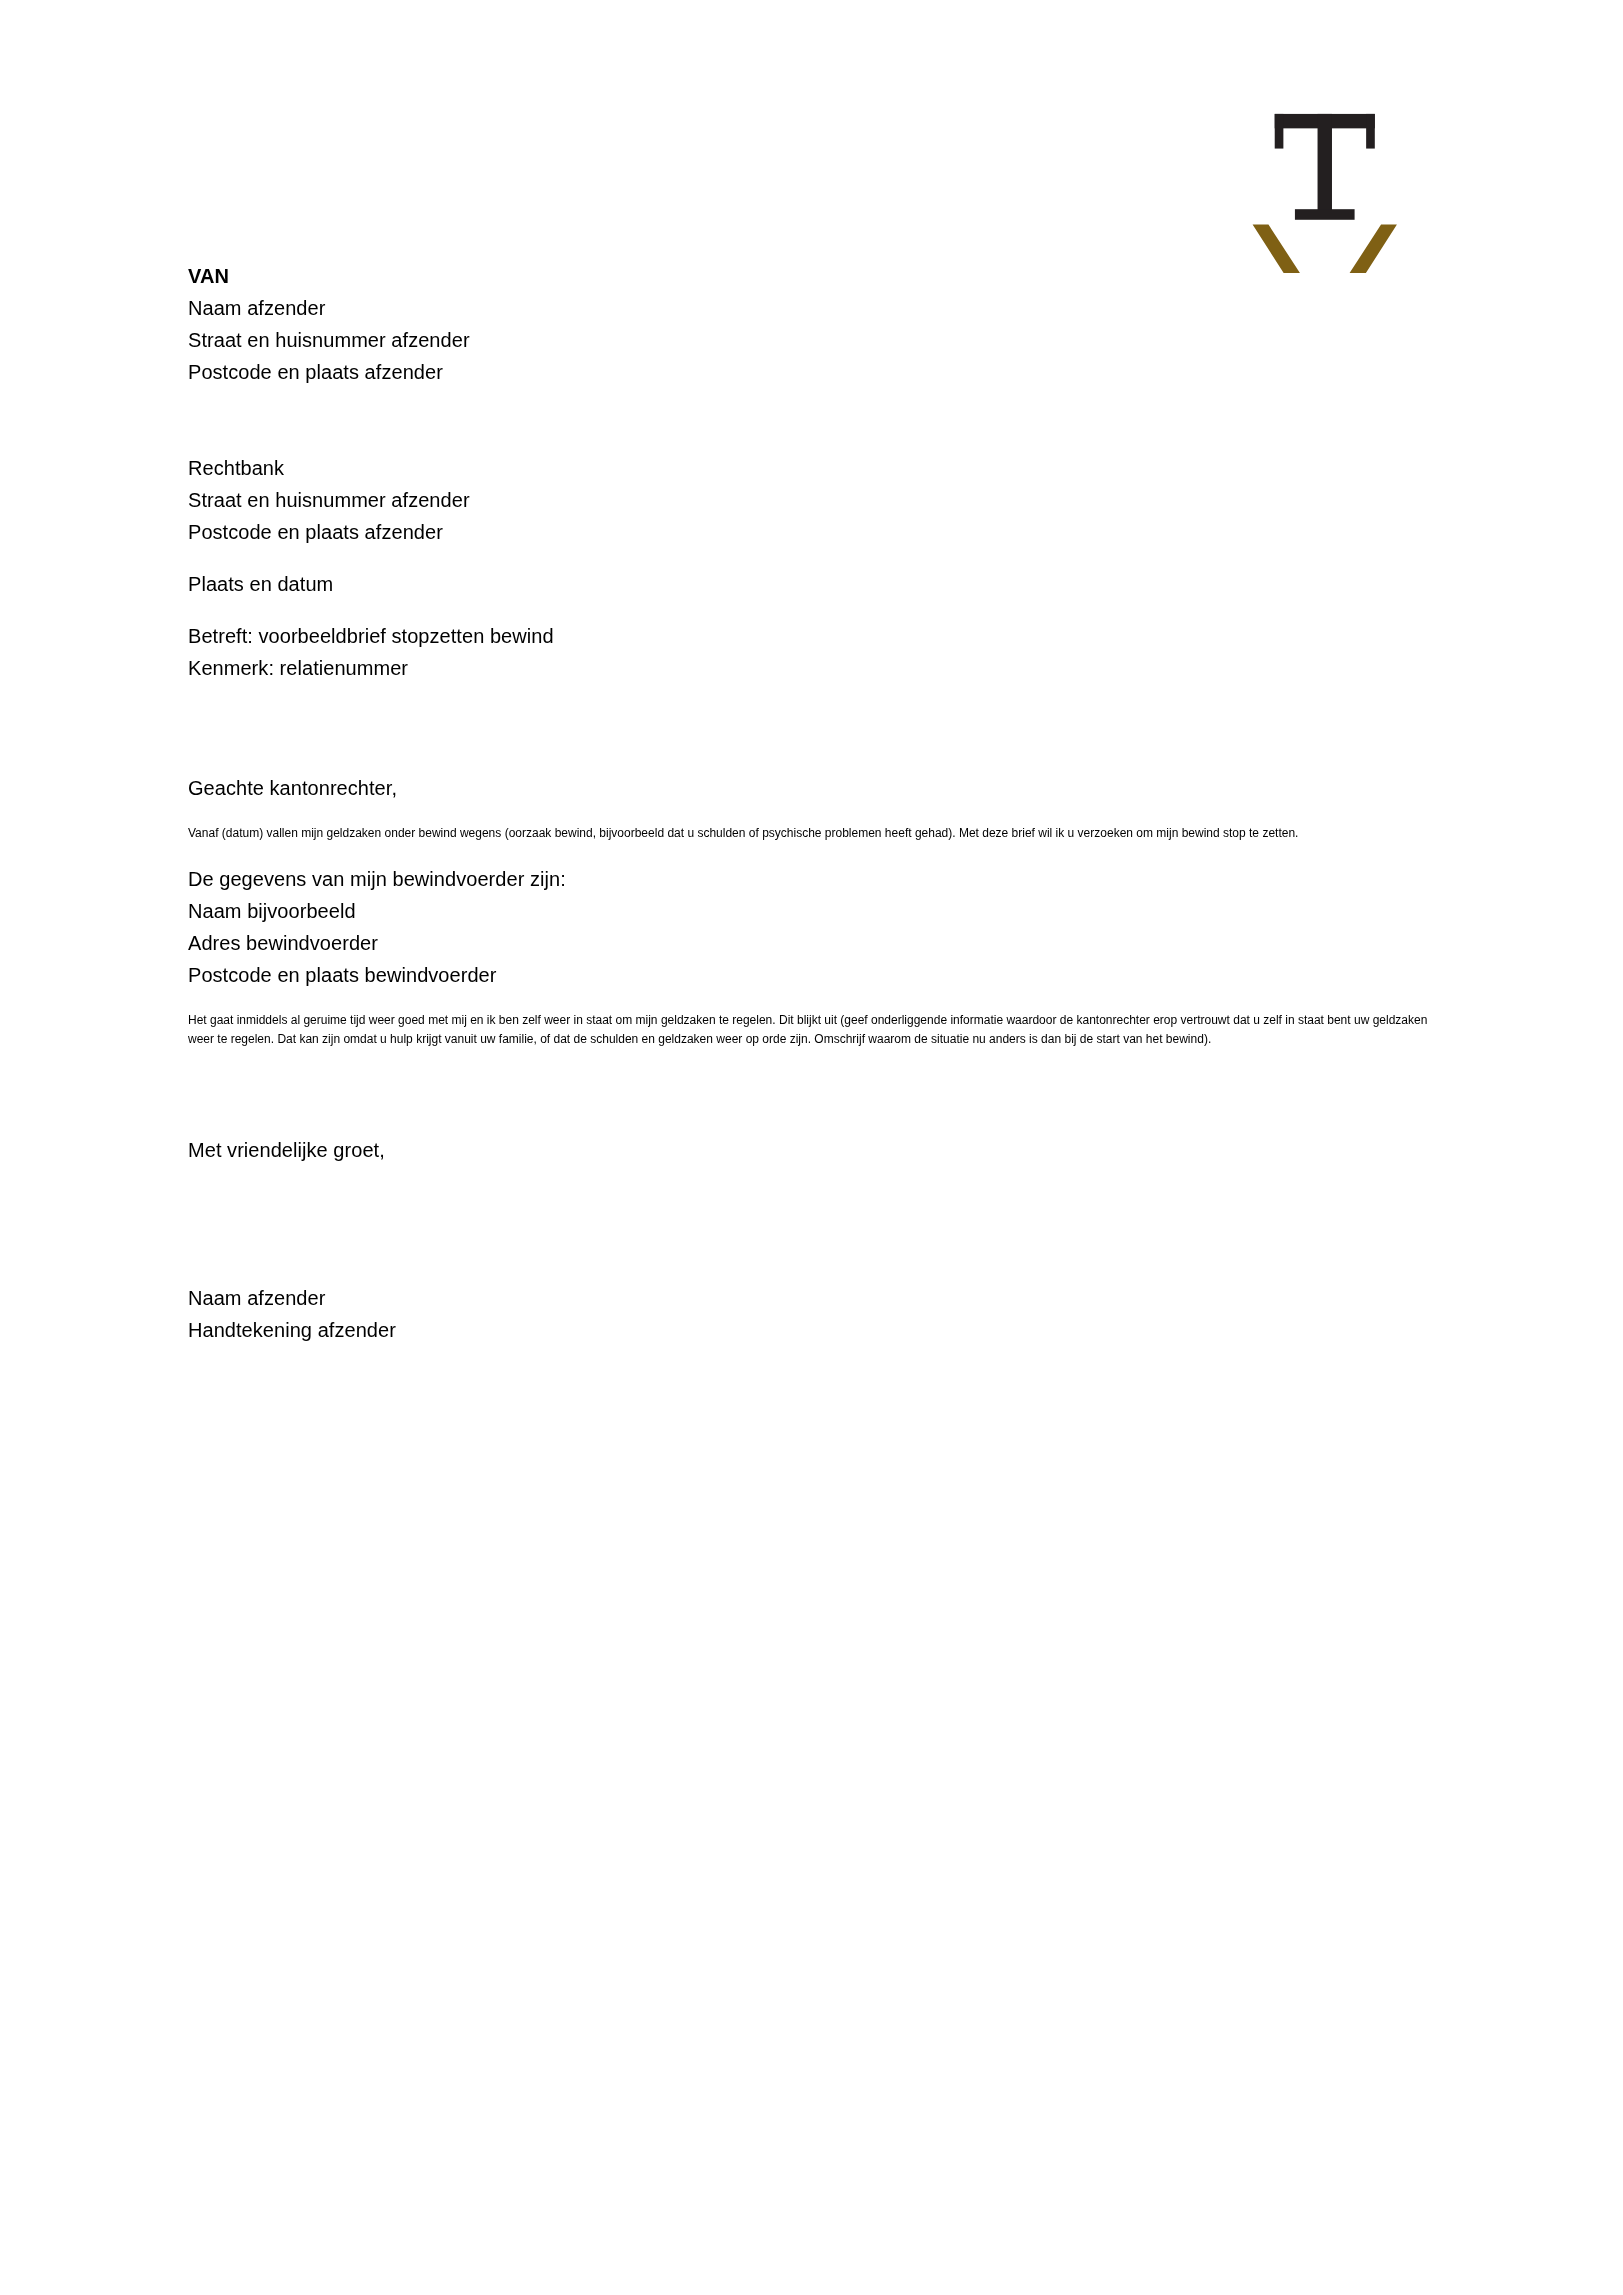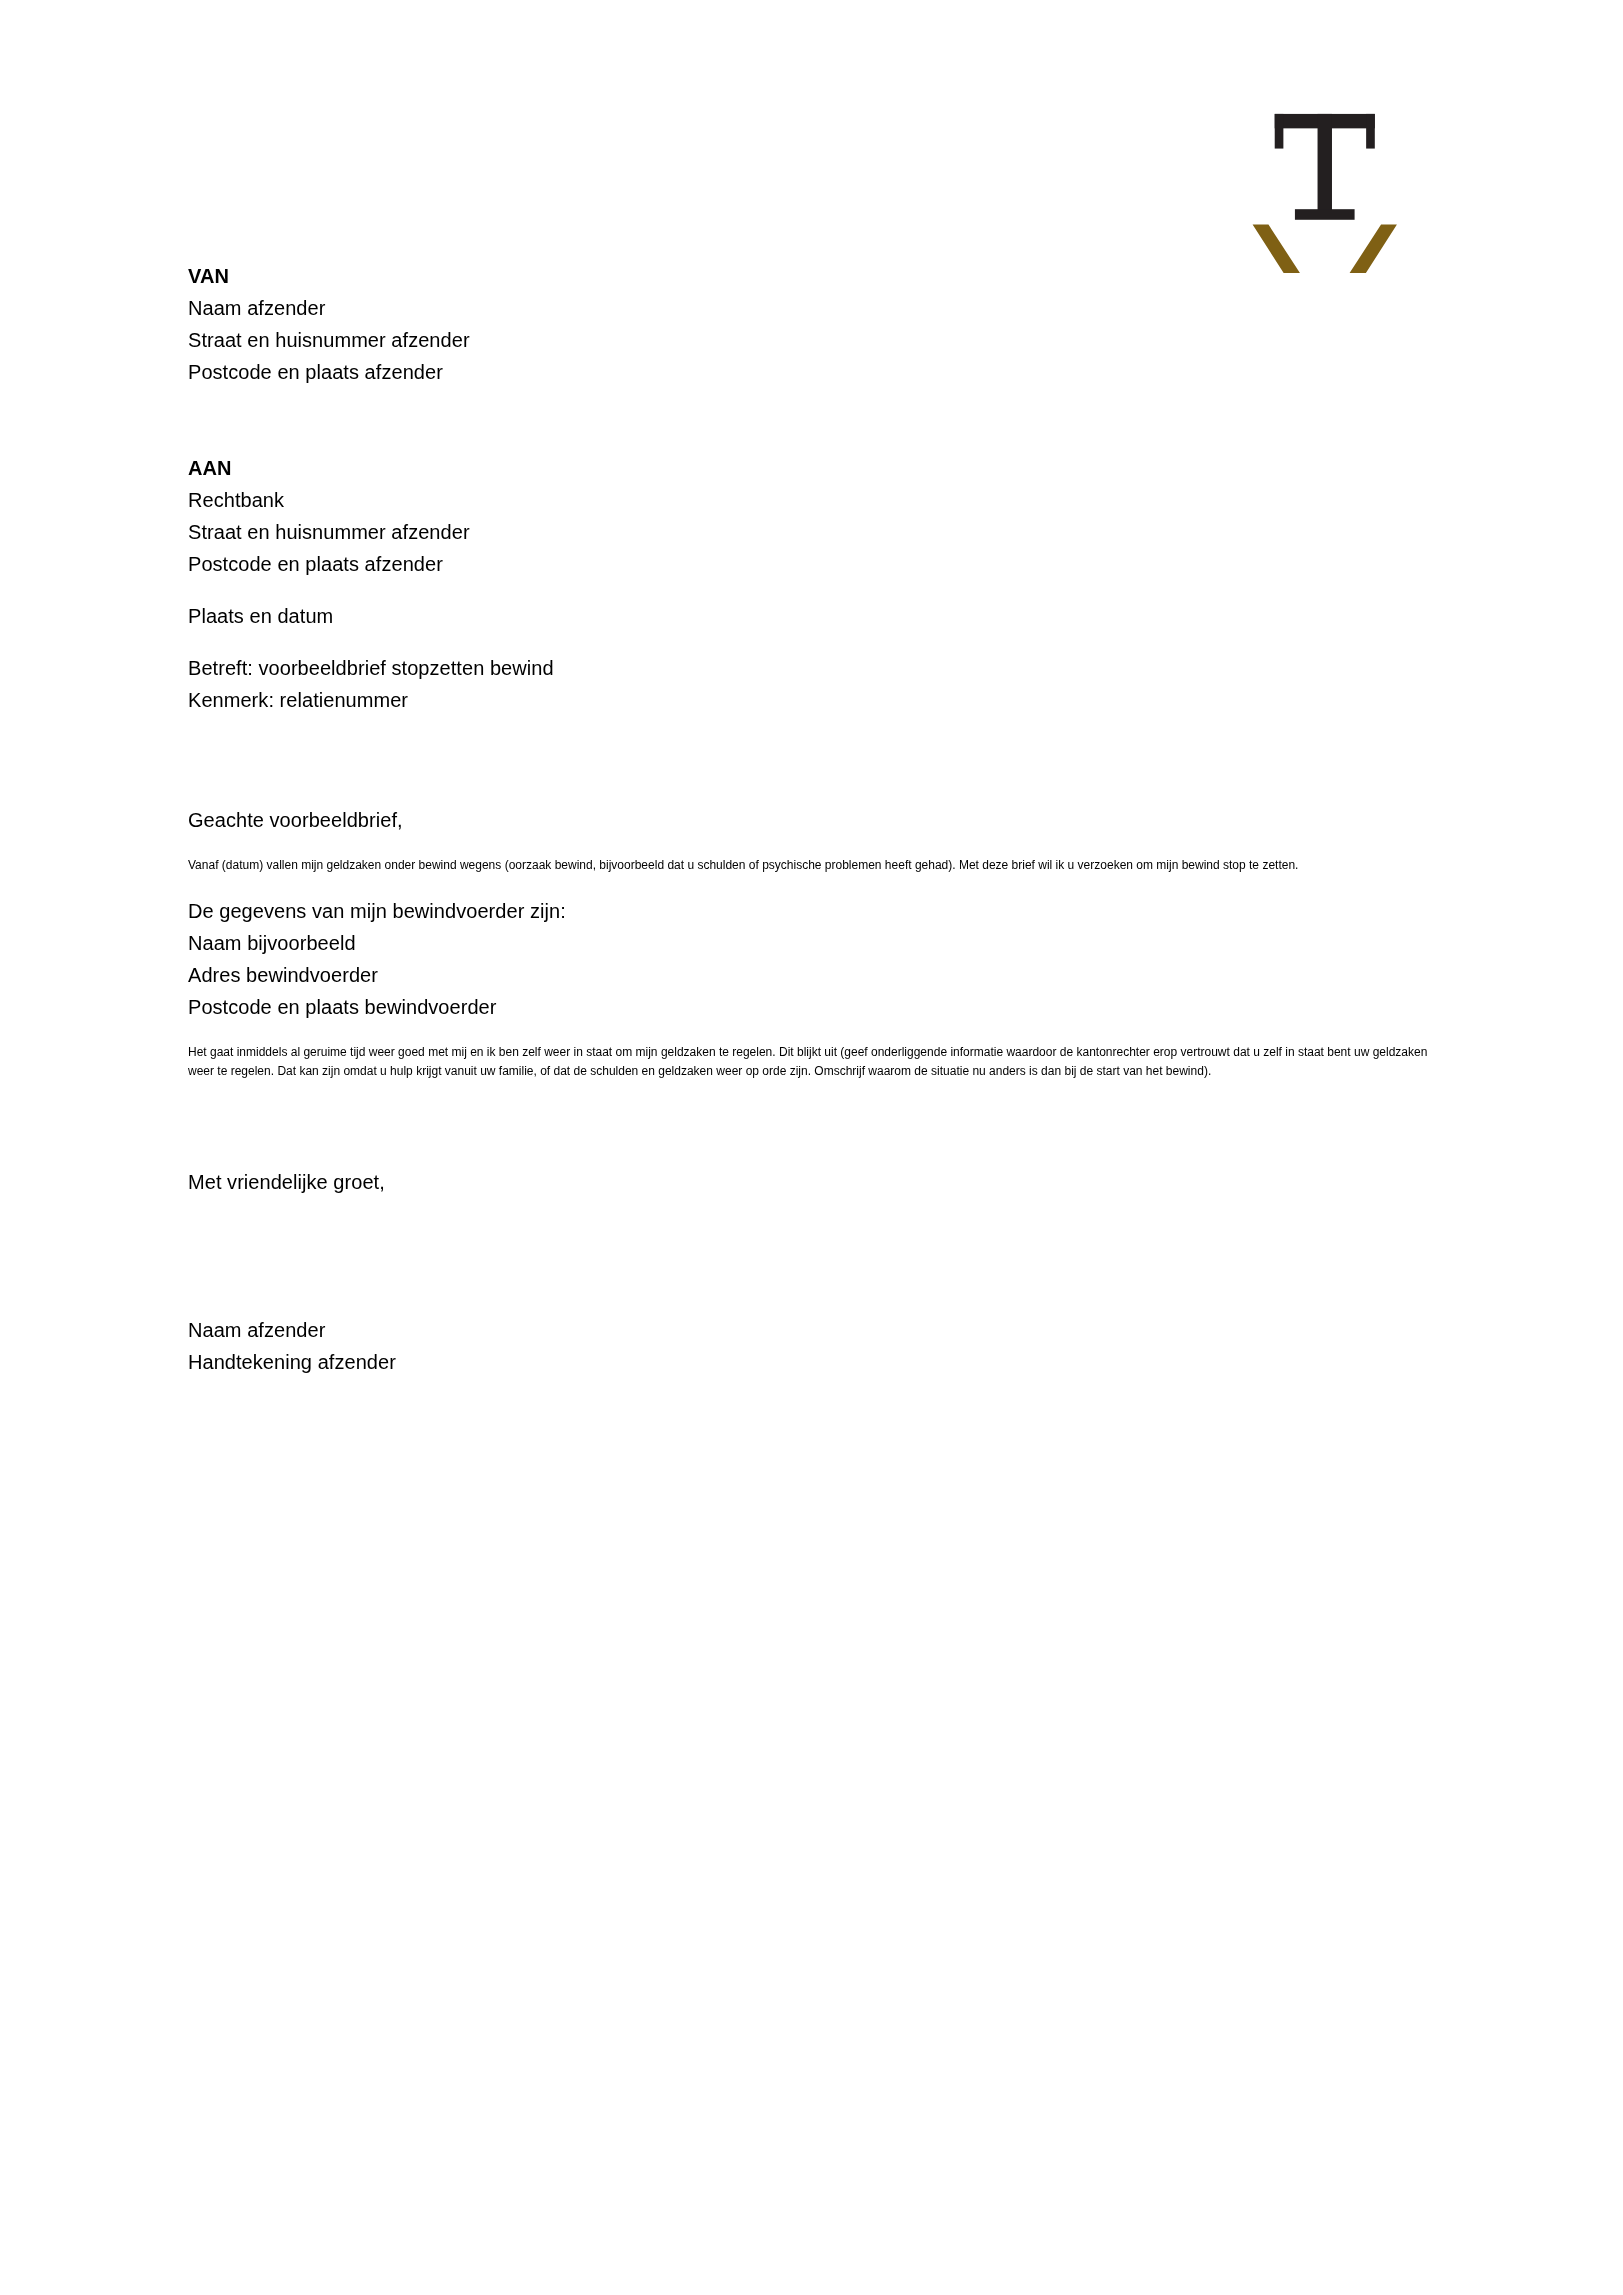--- a/index.html
+++ b/index.html
@@ -99,21 +99,20 @@
     <div class="block">
       <div class="line bold-label">VAN</div>
       <div class="line">Naam afzender</div>
       <div class="line">Straat en huisnummer afzender</div>
       <div class="line">Postcode en plaats afzender</div>
     </div>
 
     <div class="gap-xl"></div>
 
     <div class="block">
-      <div class="line bold-label">AAN</div>
       <div class="line">Rechtbank</div>
       <div class="line">Straat en huisnummer afzender</div>
       <div class="line">Postcode en plaats afzender</div>
     </div>
 
     <div class="gap-sm"></div>
 
     <div class="block">
       <div class="line">Plaats en datum</div>
     </div>
@@ -121,21 +120,21 @@
     <div class="gap-sm"></div>
 
     <div class="block">
       <div class="line">Betreft: voorbeeldbrief stopzetten bewind</div>
       <div class="line">Kenmerk: relatienummer</div>
     </div>
 
     <div class="gap-xxl"></div>
 
     <div class="block">
-      <div class="line">Geachte voorbeeldbrief,</div>
+      <div class="line">Geachte kantonrechter,</div>
     </div>
 
     <div class="gap-sm"></div>
 
     <div class="para">Vanaf (datum) vallen mijn geldzaken onder bewind wegens (oorzaak bewind, bijvoorbeeld dat u schulden of psychische problemen heeft gehad). Met deze brief wil ik u verzoeken om mijn bewind stop te zetten.</div>
 
     <div class="gap-sm"></div>
 
     <div class="block">
       <div class="line">De gegevens van mijn bewindvoerder zijn:</div>

